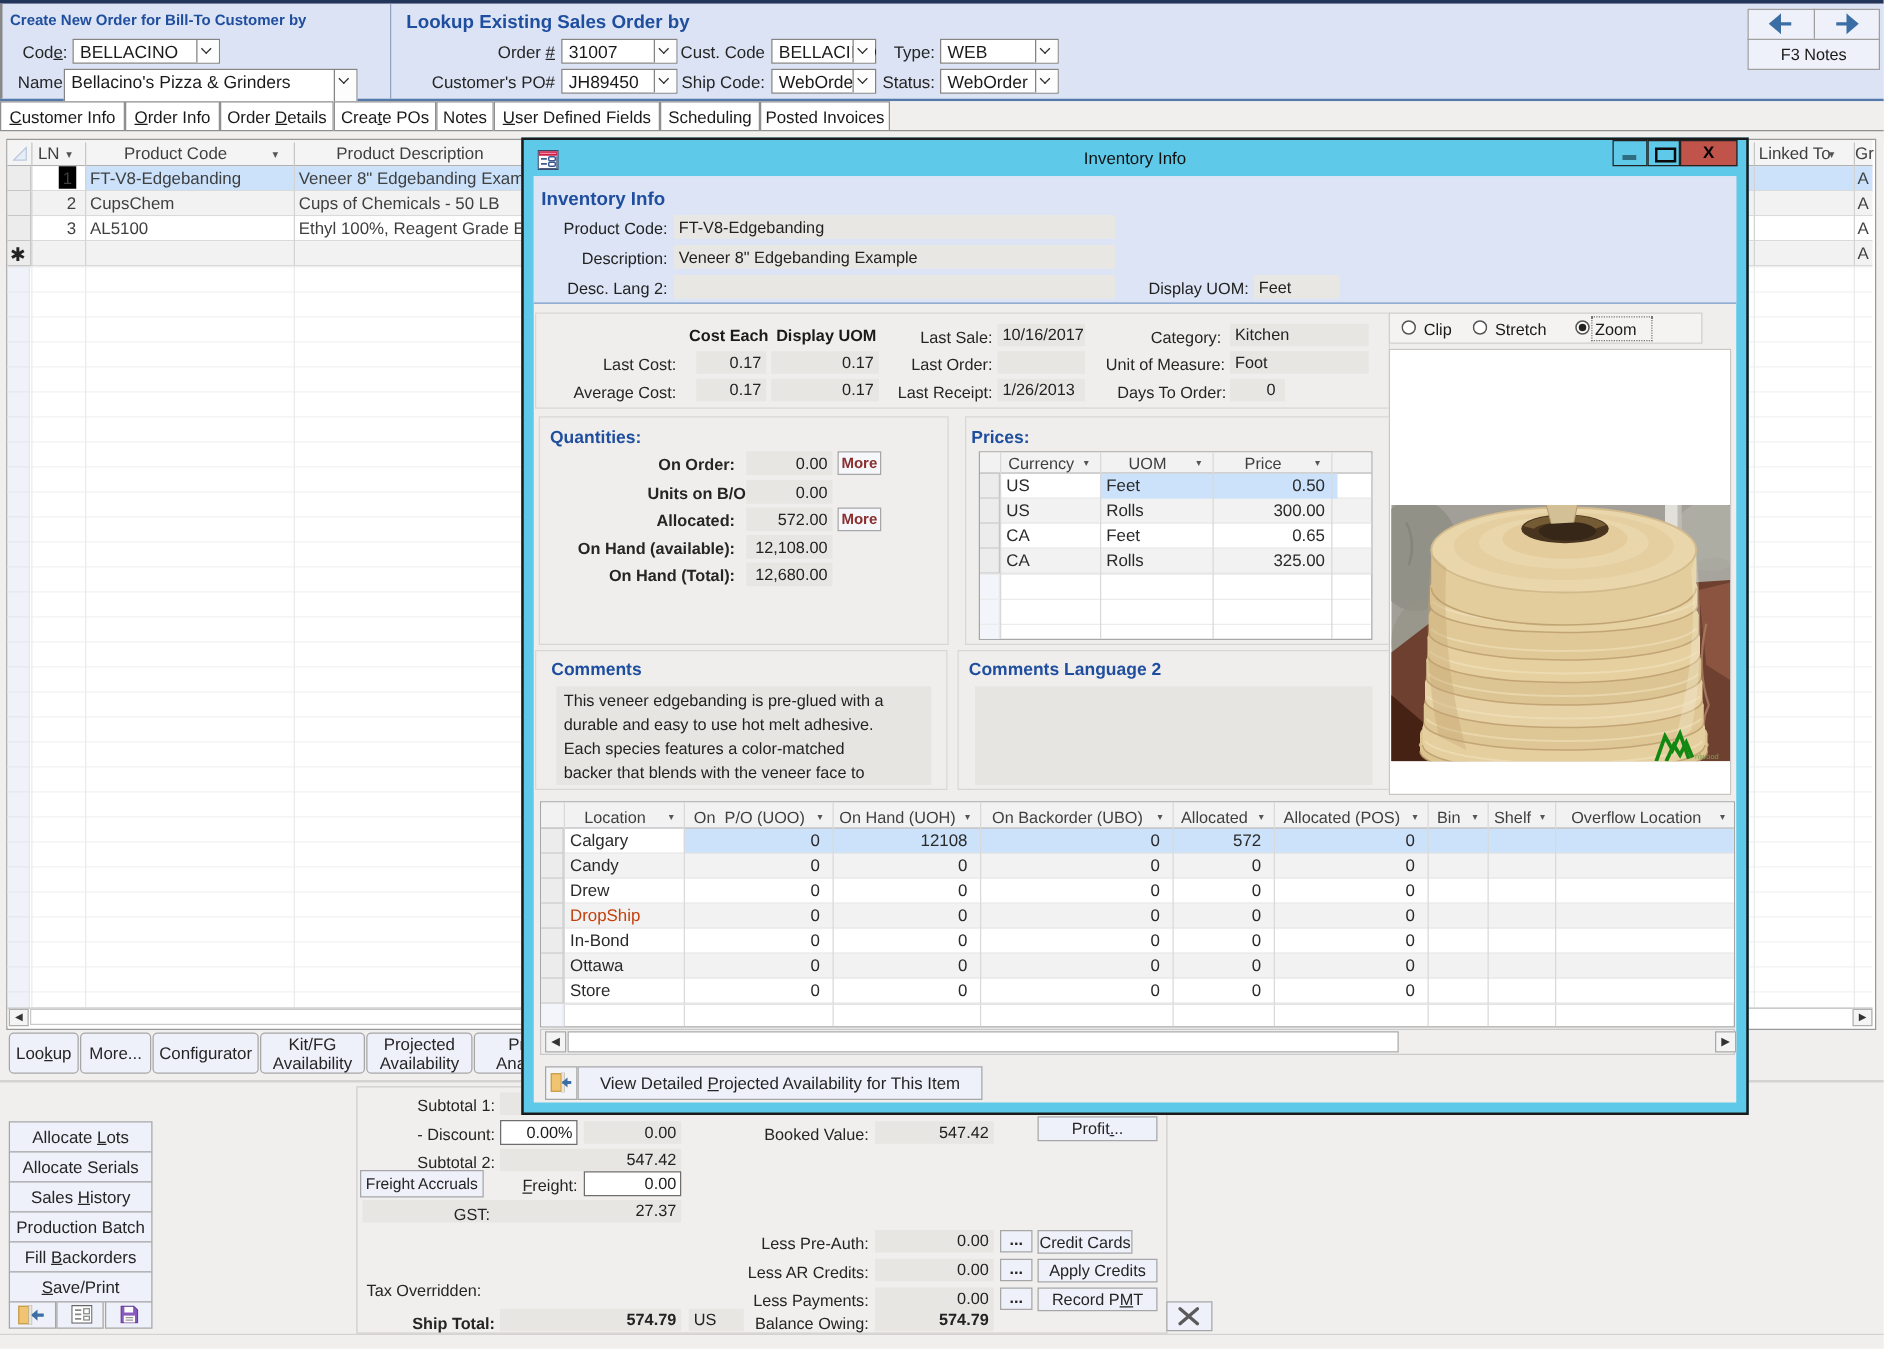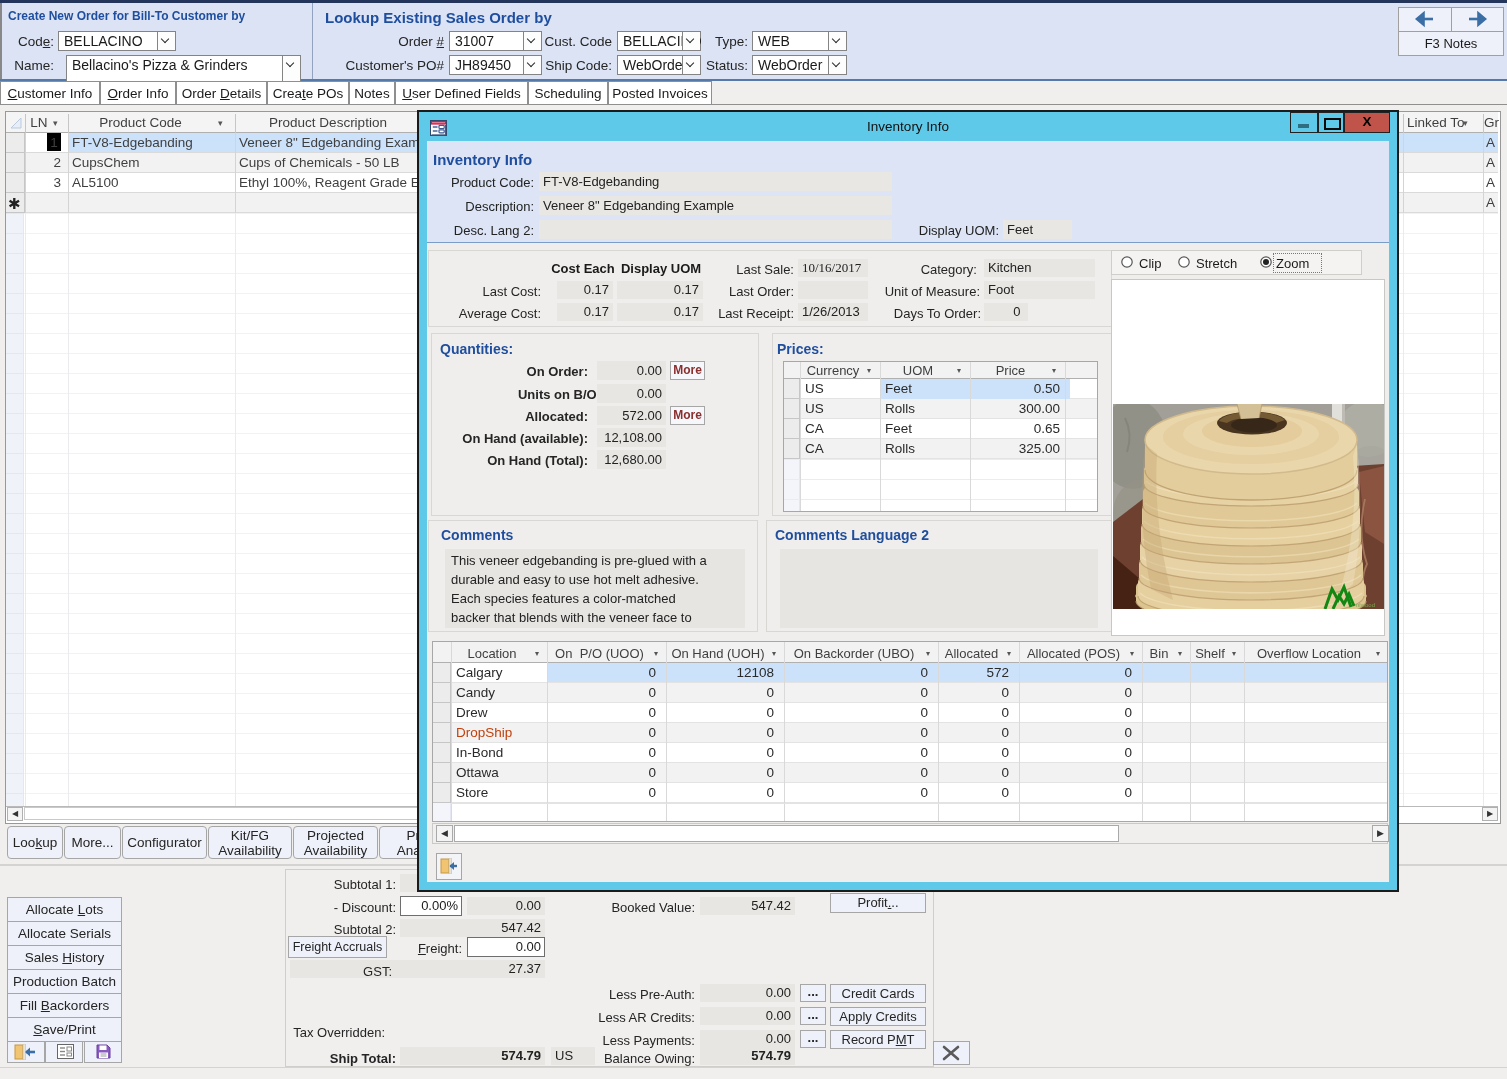--- a/index.html
+++ b/index.html
@@ -30,21 +30,21 @@
 <div class="abs" style="left:0;top:3px;width:2px;height:76px;background:#888;"></div>
 <div class="abs" style="left:312px;top:3px;width:1px;height:76px;background:#93a2c0;"></div>
 <div class="abs blue" style="left:8px;top:9px;font-size:12px;white-space:nowrap;">Create New Order for Bill-To Customer by</div>
 <div class="abs blue" style="left:325px;top:9px;font-size:15px;white-space:nowrap;">Lookup Existing Sales Order by</div>
 <div class="lbl" style="left:-96px;top:34px;width:150px;font-size:13.5px;">Cod<u>e</u>:</div>
 <div class="combo" style="left:58px;top:31px;width:118px;height:20px;">
     <div class="cbtxt" style="line-height:16px;">BELLACINO</div>
     <div class="cbbtn"></div>
   </div>
 <div class="lbl" style="left:-96px;top:58px;width:150px;font-size:13.5px;">Name:</div>
-<div class="combo" style="left:66px;top:55px;width:235px;height:32px;text-align:right;">
+<div class="combo" style="left:51px;top:55px;width:235px;height:32px;text-align:right;">
     <div class="cbtxt" style="line-height:16px;">Bellacino's Pizza &amp; Grinders</div>
     <div class="cbbtn"></div>
   </div>
 <div class="lbl" style="left:294px;top:34px;width:150px;font-size:13.5px;">Order <u>#</u></div>
 <div class="combo" style="left:449px;top:31px;width:93px;height:20px;">
     <div class="cbtxt" style="line-height:16px;">31007</div>
     <div class="cbbtn"></div>
   </div>
 <div class="lbl" style="left:324px;top:58px;width:120px;font-size:13.5px;">Customer's PO#</div>
 <div class="combo" style="left:449px;top:55px;width:93px;height:20px;">
@@ -233,21 +233,21 @@
 <div class="lbl" style="left:235px;top:1025px;width:150px;font-size:13px;">Tax Overridden:</div>
 <div class="lbl" style="left:246px;top:1051px;width:150px;font-size:13px;"><b>Ship Total:</b></div>
 <div class="fld" style="left:400px;top:1047px;width:145px;height:18px;line-height:18px;text-align:right;"><b>574.79</b></div>
 <div class="fld" style="left:551px;top:1047px;width:44px;height:18px;line-height:18px;">US</div>
 <div class="lbl" style="left:545px;top:900px;width:150px;font-size:13px;">Booked Value:</div>
 <div class="fld" style="left:700px;top:897px;width:95px;height:18px;line-height:18px;text-align:right;">547.42</div>
 <div class="btn" style="left:830px;top:893px;width:96px;height:20px;line-height:18px;">Profit<u>.</u>..</div>
 <div class="lbl" style="left:545px;top:987px;width:150px;font-size:13px;">Less Pre-Auth:</div>
 <div class="fld" style="left:700px;top:984px;width:95px;height:18px;line-height:18px;text-align:right;">0.00</div>
 <div class="btn" style="left:800px;top:984px;width:26px;height:18px;line-height:14px;font-weight:bold;">...</div>
-<div class="btn" style="left:830px;top:984px;width:96px;height:19px;line-height:17px;">Credit Cards</div>
+<div class="btn" style="left:830px;top:984px;width:76px;height:19px;line-height:17px;">Credit Cards</div>
 <div class="lbl" style="left:545px;top:1010px;width:150px;font-size:13px;">Less AR Credits:</div>
 <div class="fld" style="left:700px;top:1007px;width:95px;height:18px;line-height:18px;text-align:right;">0.00</div>
 <div class="btn" style="left:800px;top:1007px;width:26px;height:18px;line-height:14px;font-weight:bold;">...</div>
 <div class="btn" style="left:830px;top:1007px;width:96px;height:19px;line-height:17px;">Apply Credits</div>
 <div class="lbl" style="left:545px;top:1033px;width:150px;font-size:13px;">Less Payments:</div>
 <div class="fld" style="left:700px;top:1030px;width:95px;height:18px;line-height:18px;text-align:right;">0.00</div>
 <div class="btn" style="left:800px;top:1030px;width:26px;height:18px;line-height:14px;font-weight:bold;">...</div>
 <div class="btn" style="left:830px;top:1030px;width:96px;height:19px;line-height:17px;">Record P<u>M</u>T</div>
 <div class="lbl" style="left:545px;top:1051px;width:150px;font-size:13px;">Balance Owing:</div>
 <div class="fld" style="left:700px;top:1047px;width:95px;height:18px;line-height:18px;text-align:right;"><b>574.79</b></div>
@@ -323,21 +323,21 @@
 <div class="panel" style="left:1px;top:109px;width:684px;height:77px;"></div>
 <div class="abs" style="left:121px;top:120px;width:70px;text-align:center;font-weight:bold;white-space:nowrap;">Cost Each</div>
 <div class="abs" style="left:190px;top:120px;width:88px;text-align:center;font-weight:bold;white-space:nowrap;">Display UOM</div>
 <div class="lbl" style="left:-36px;top:143px;width:150px;font-size:13px;">Last Cost:</div>
 <div class="fld" style="left:130px;top:140px;width:56px;height:18px;line-height:18px;text-align:right;">0.17</div>
 <div class="fld" style="left:190px;top:140px;width:86px;height:18px;line-height:18px;text-align:right;">0.17</div>
 <div class="lbl" style="left:-36px;top:165px;width:150px;font-size:13px;">Average Cost:</div>
 <div class="fld" style="left:130px;top:162px;width:56px;height:18px;line-height:18px;text-align:right;">0.17</div>
 <div class="fld" style="left:190px;top:162px;width:86px;height:18px;line-height:18px;text-align:right;">0.17</div>
 <div class="lbl" style="left:217px;top:121px;width:150px;font-size:13px;">Last Sale:</div>
-<div class="fld" style="left:371px;top:118px;width:70px;height:18px;line-height:18px;font-family:Liberation Serif, serif;">10/16/2017</div>
+<div class="fld" style="left:371px;top:118px;width:70px;height:18px;line-height:18px;">10/16/2017</div>
 <div class="lbl" style="left:217px;top:143px;width:150px;font-size:13px;">Last Order:</div>
 <div class="fld" style="left:371px;top:140px;width:70px;height:18px;line-height:18px;"></div>
 <div class="lbl" style="left:217px;top:165px;width:150px;font-size:13px;">Last Receipt:</div>
 <div class="fld" style="left:371px;top:162px;width:70px;height:18px;line-height:18px;">1/26/2013</div>
 <div class="lbl" style="left:400px;top:121px;width:150px;font-size:13px;">Category:</div>
 <div class="fld" style="left:557px;top:118px;width:111px;height:18px;line-height:18px;">Kitchen</div>
 <div class="lbl" style="left:403px;top:143px;width:150px;font-size:13px;">Unit of Measure:</div>
 <div class="fld" style="left:557px;top:140px;width:111px;height:18px;line-height:18px;">Foot</div>
 <div class="lbl" style="left:404px;top:165px;width:150px;font-size:13px;">Days To Order:</div>
 <div class="fld" style="left:557px;top:162px;width:44px;height:18px;line-height:18px;text-align:right;">0&nbsp;</div>
@@ -578,14 +578,15 @@
 <div class="abs" style="left:9px;top:684px;width:17px;height:17px;background:#f4f4f4;border:1px solid #a9a9a9;box-sizing:border-box;text-align:center;line-height:15px;font-size:9px;color:#333;">◀</div>
 <div class="abs" style="left:945px;top:684px;width:17px;height:17px;background:#f4f4f4;border:1px solid #a9a9a9;box-sizing:border-box;text-align:center;line-height:15px;font-size:9px;color:#333;">▶</div>
 <div class="abs" style="left:27px;top:684px;width:665px;height:17px;background:#fff;border:1px solid #a9a9a9;box-sizing:border-box;"></div>
 <div class="btn" style="left:9px;top:712px;width:26px;height:27px;background:#f3f4f7;"></div>
 <svg class="abs" style="left:13px;top:717px;" width="19" height="16" viewBox="0 0 19 16">
 <rect x="1" y="1" width="8" height="14" fill="#f0c470" stroke="#c79840"></rect>
 <rect x="9" y="0" width="2.5" height="16" fill="#e8e4da" stroke="#b9b2a2" stroke-width="0.5"></rect>
 <line x1="17" y1="8" x2="10" y2="8" stroke="#3b6ea5" stroke-width="2.4"></line>
 <path d="M14 4 L9.5 8 L14 12 Z" fill="#3b6ea5"></path>
       </svg>
+<div class="btn" style="left:35px;top:712px;width:324px;height:27px;line-height:25px;font-size:13.5px;">View Detailed <u>P</u>rojected Availability for This Item</div>
 </div>
 </div>
 
 </body></html>

